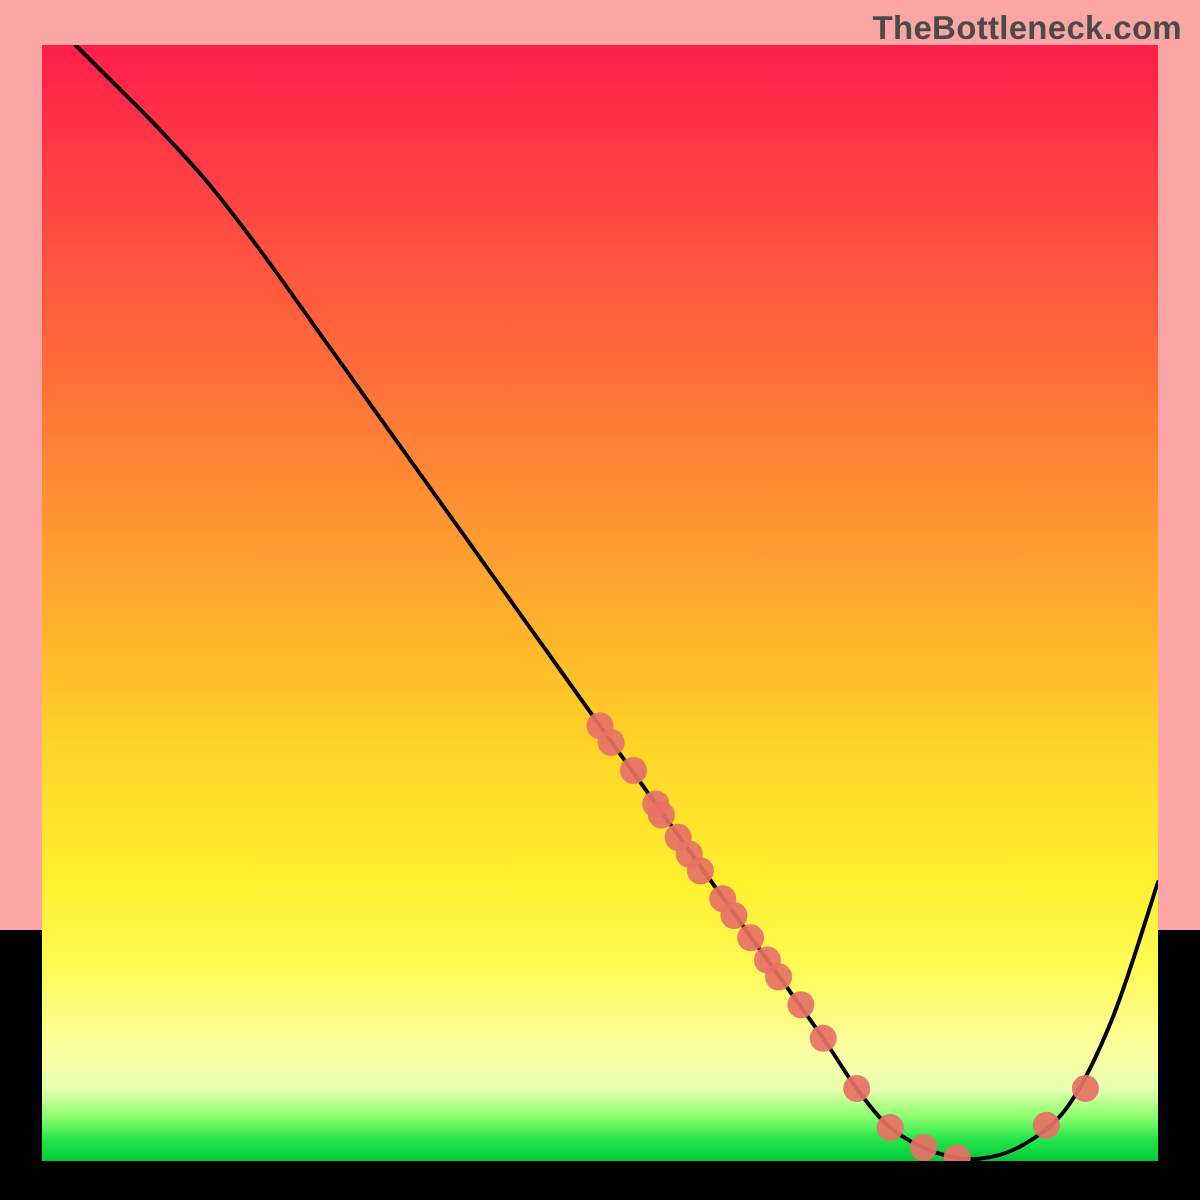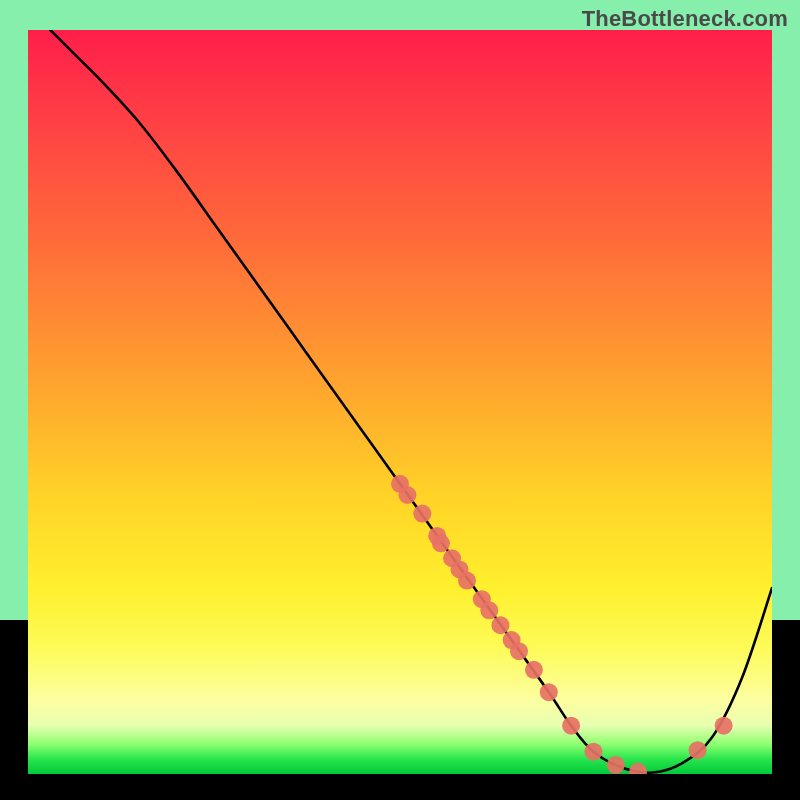--- a/index.html
+++ b/index.html
@@ -1,20 +1,20 @@
 <!DOCTYPE html>
 <html><head>
 <meta charset="utf-8">
 <style>
   * { margin: 0; padding: 0; box-sizing: border-box; }
   html, body { width: 800px; height: 800px; overflow: hidden; background: #000; }
   .frame {
     width: 800px;
     height: 620px;
-    background: #86efac;
+    background: #fca5a5;
     position: relative;
   }
   .watermark {
     position: absolute;
     top: 6px;
     right: 12px;
     font-family: Arial, Helvetica, sans-serif;
     font-size: 22px;
     font-weight: bold;
     color: #4a4a4a;

